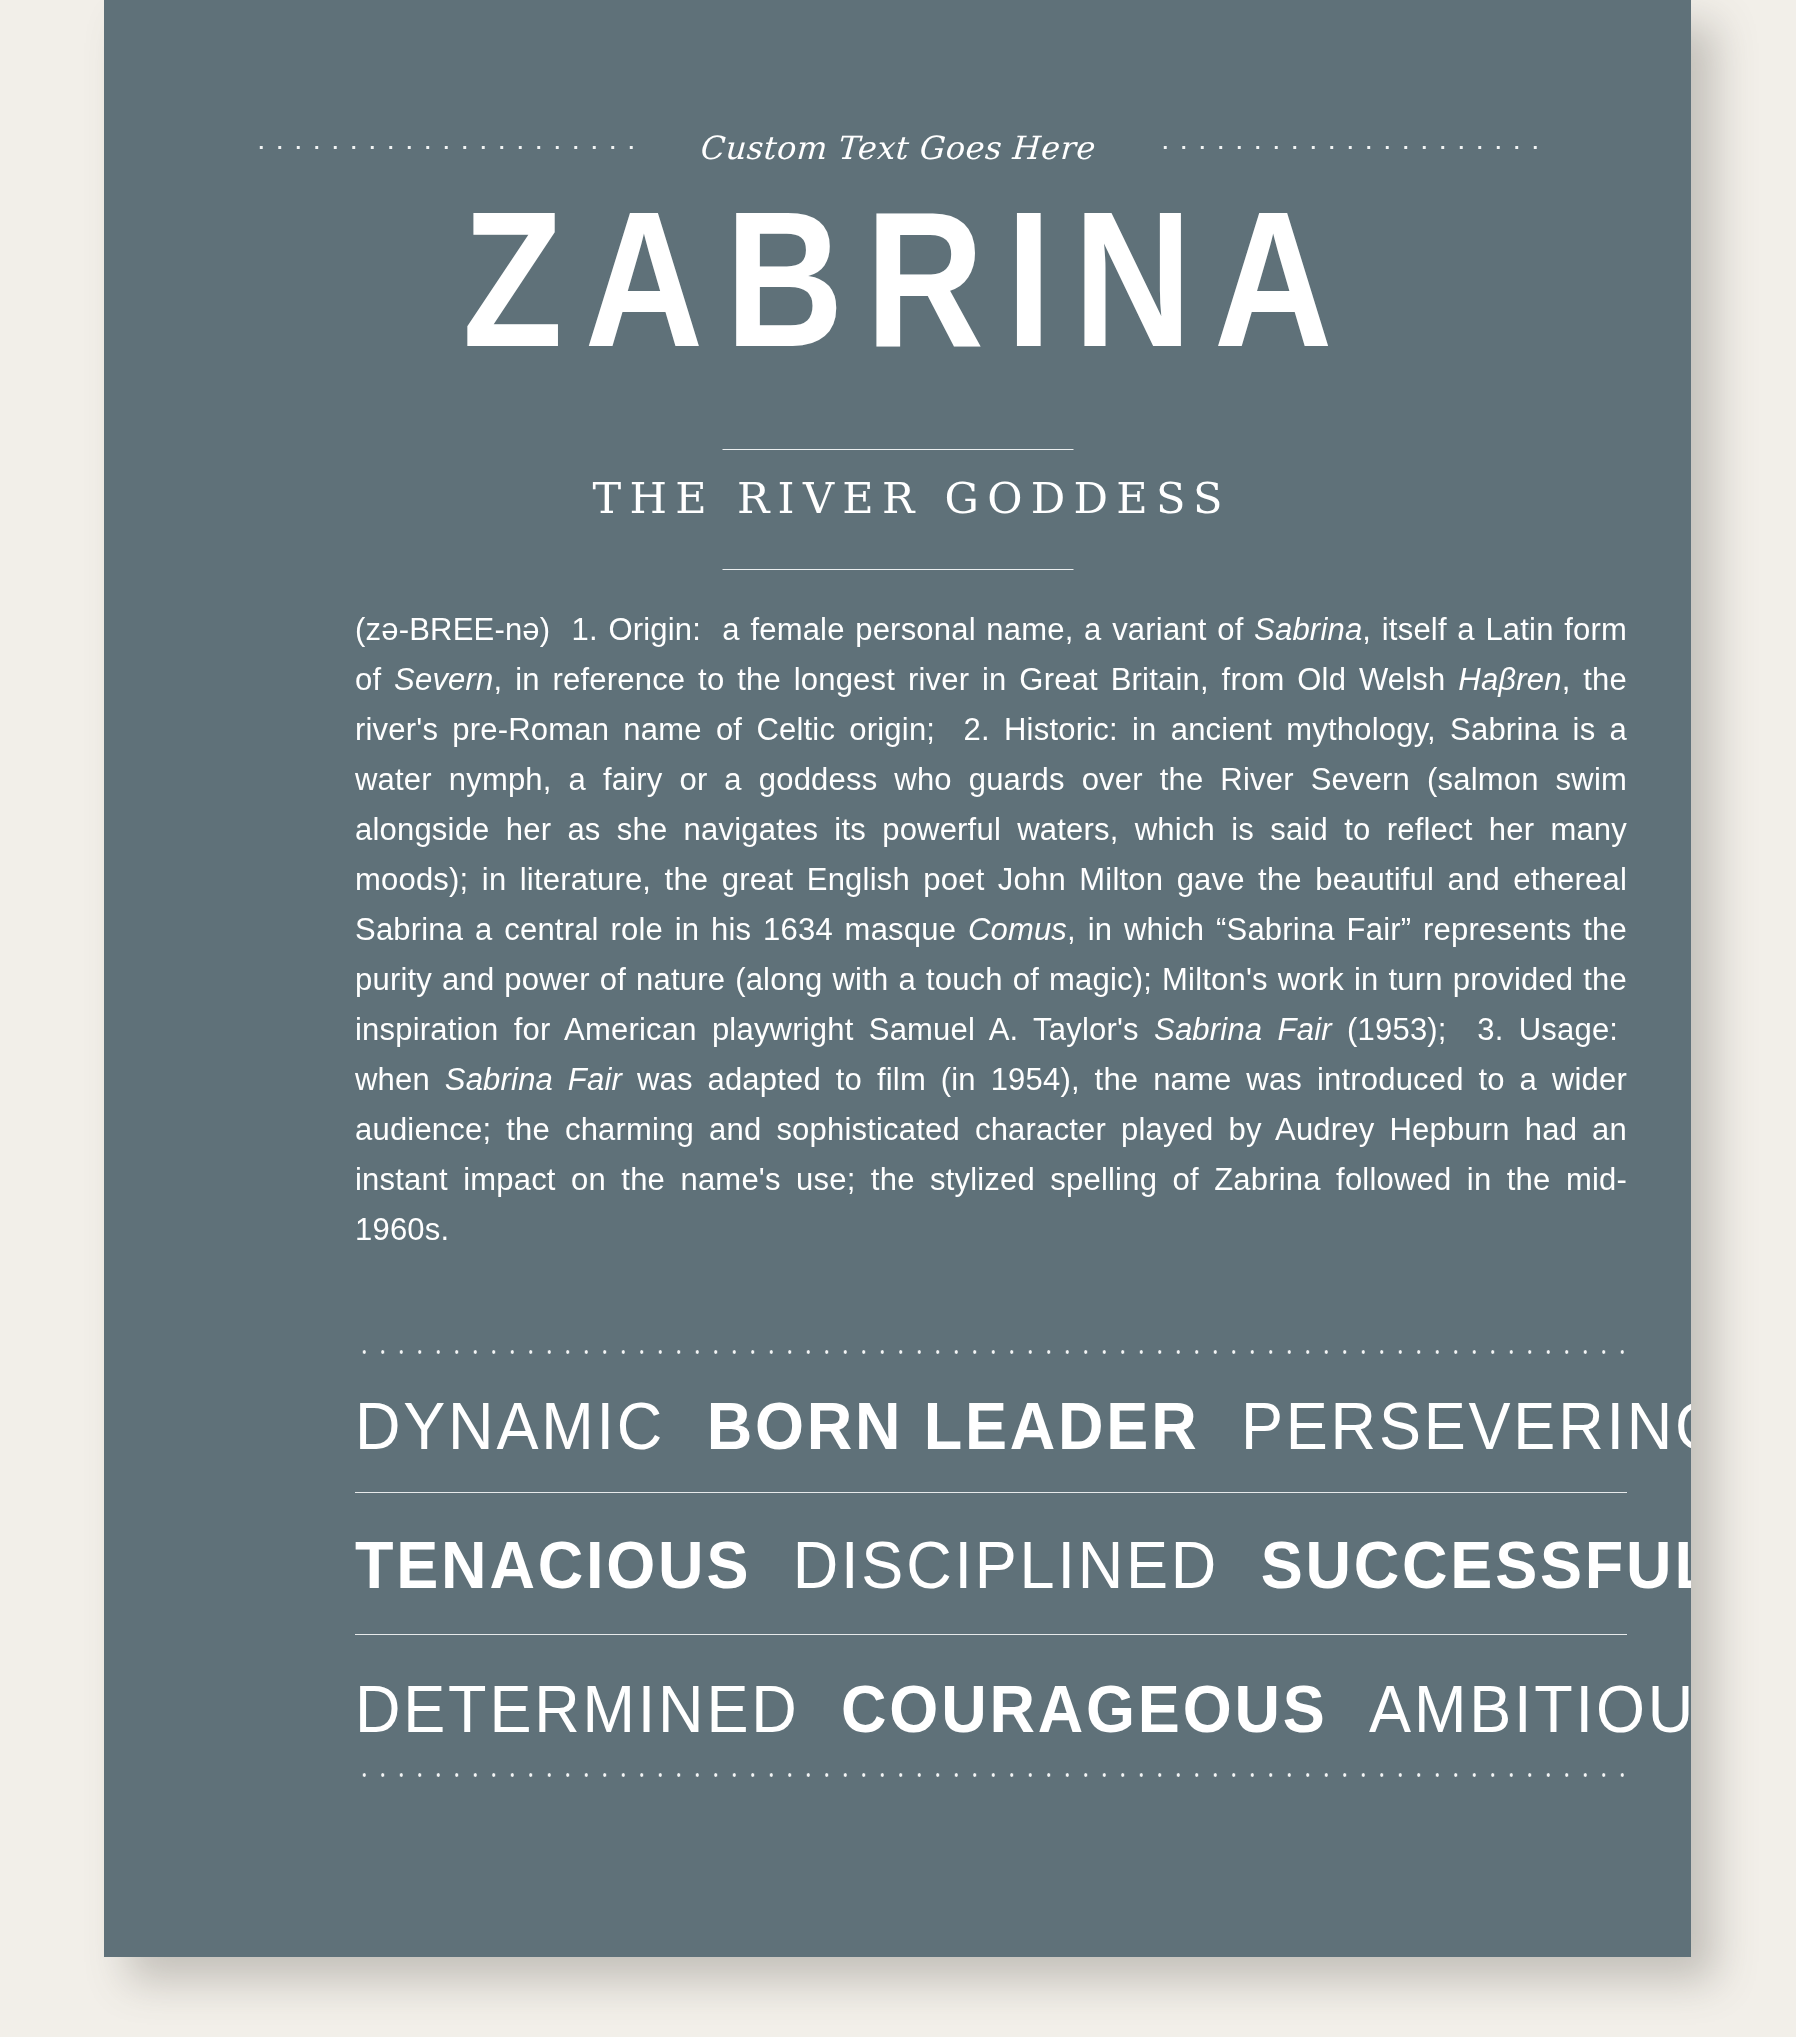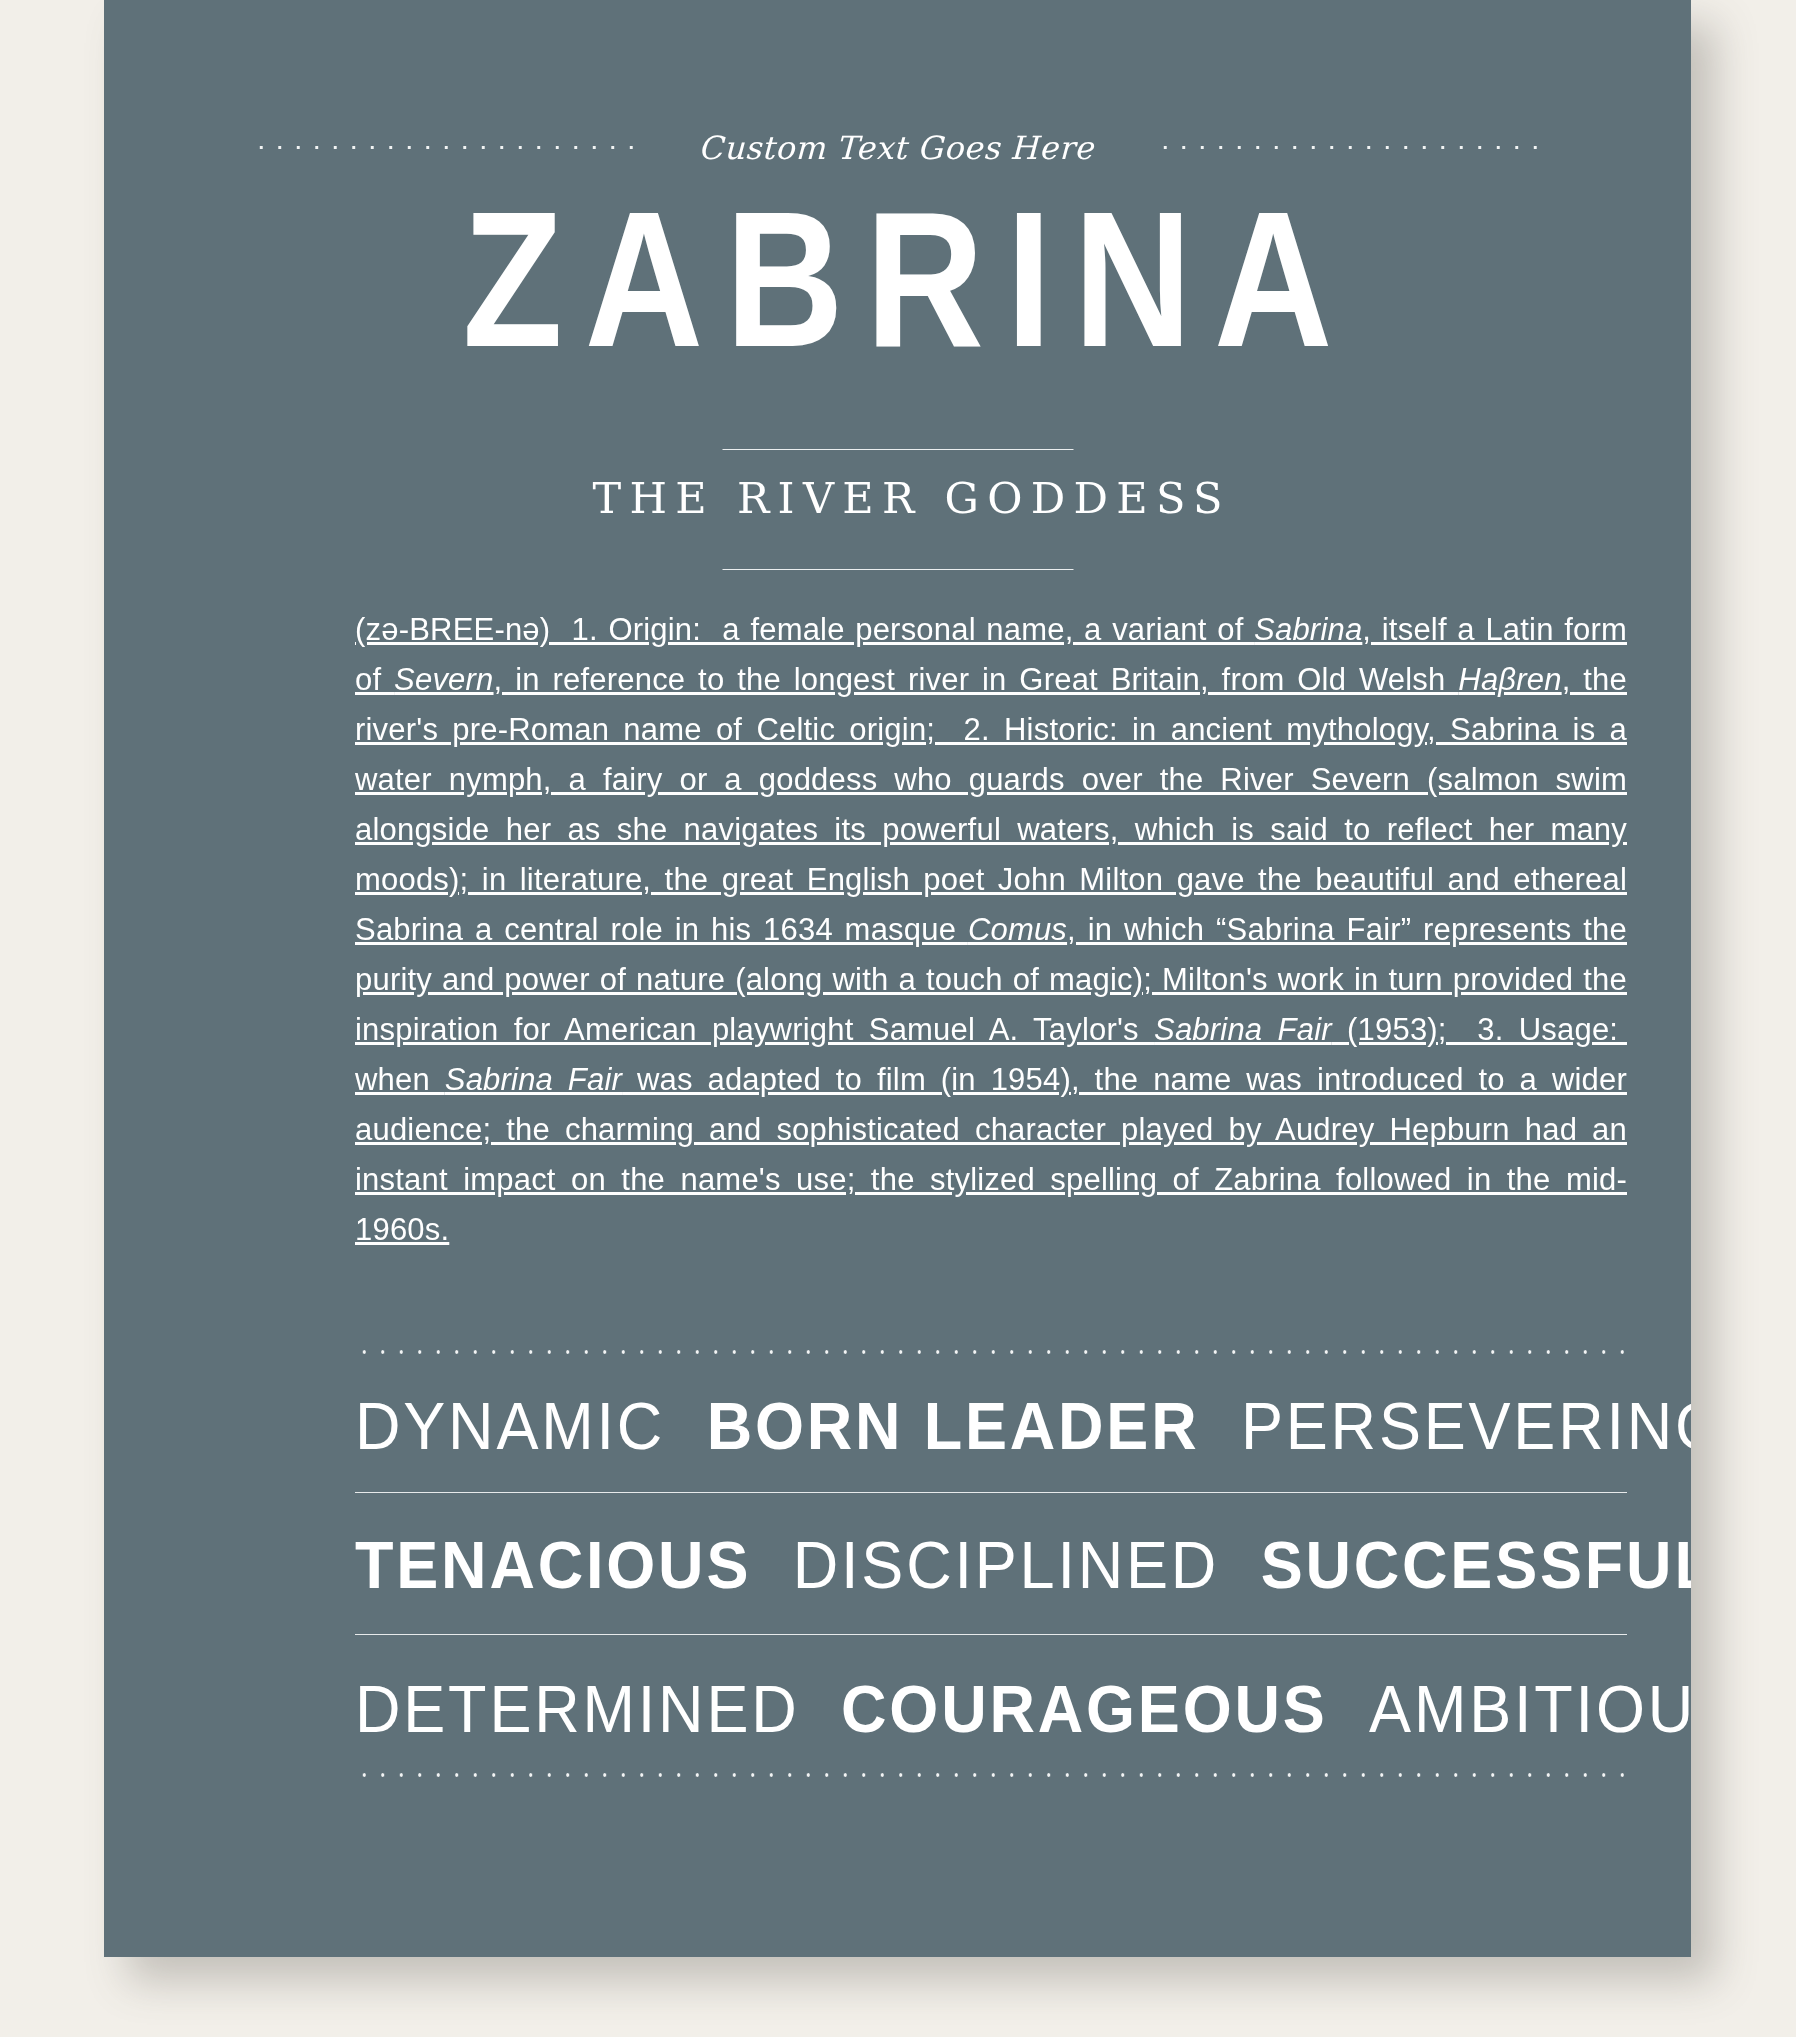--- a/index.html
+++ b/index.html
@@ -123,21 +123,20 @@
     left: 251px;
     top: 605px;
     width: 1272px;
     color: #ffffff;
     font-family: "Liberation Sans", sans-serif;
     font-size: 31px;
     line-height: 50px;
     text-align: justify;
     text-justify: inter-word;
     letter-spacing: 0.2px;
-    text-decoration: underline;
   }
   .body-text i { font-style: italic; }
 
   
   .dotted-wide {
     position: absolute;
     left: 251px;
     width: 1272px;
     height: 5.5px;
     background-image: radial-gradient(circle, #ffffff 1.5px, rgba(255,255,255,0) 1.8px);

